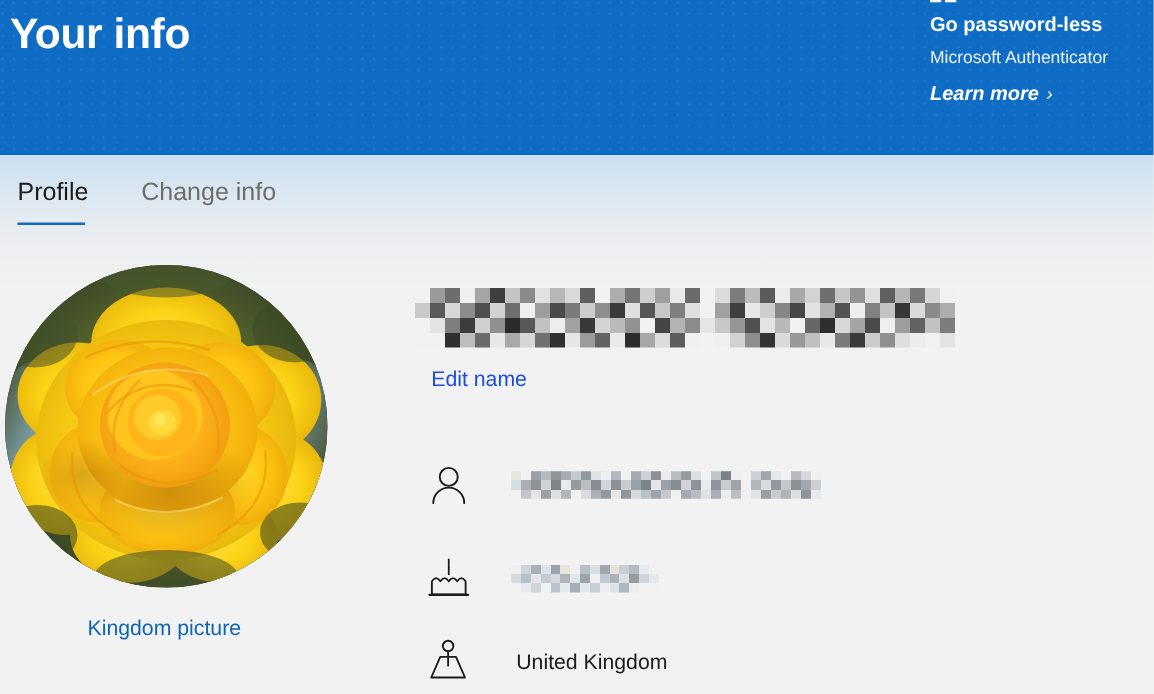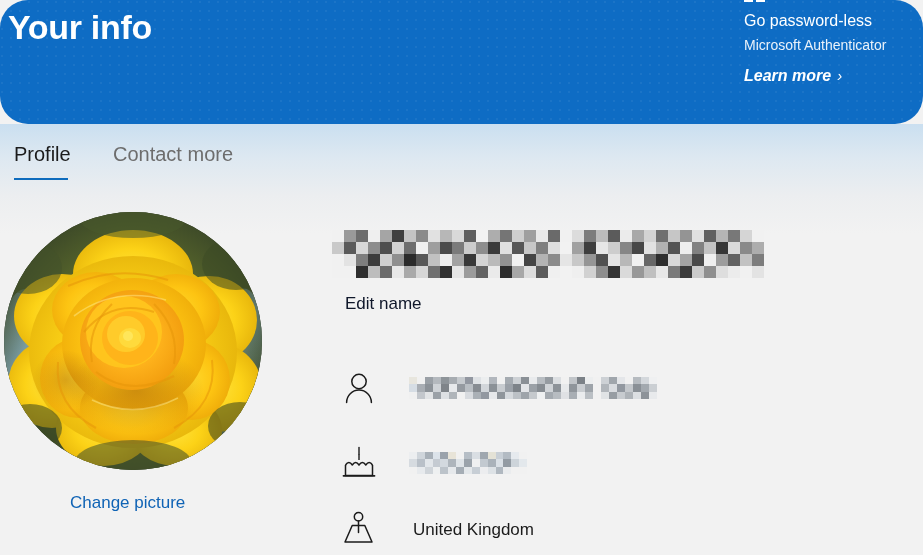--- a/index.html
+++ b/index.html
@@ -27,21 +27,20 @@
     position: absolute;
     left: 0;
     top: 0;
     width: 923px;
     height: 124px;
     background-color: #0e6cc4;
     background-image:
       radial-gradient(circle at 2px 2px, rgba(255,255,255,0.055) 1px, transparent 1.2px);
     background-size: 9px 9px;
     overflow: hidden;
-    border-radius: 28px;
   }
   .header-title {
     position: absolute;
     left: 8px;
     top: 5px;
     color: #ffffff;
     font-size: 34px;
     font-weight: bold;
     letter-spacing: -0.3px;
     line-height: 44px;
@@ -64,21 +63,21 @@
     width: 22px;
     height: 16px;
     overflow: hidden;
   }
   .promo-icon svg { display: block; }
   .promo-title {
     position: absolute;
     left: 21px;
     top: 25px;
     font-size: 16px;
-    font-weight: normal;
+    font-weight: bold;
     color: #ffffff;
     white-space: nowrap;
     line-height: 20px;
   }
   .promo-sub {
     position: absolute;
     left: 21px;
     top: 50px;
     font-size: 14px;
     font-weight: normal;
@@ -189,21 +188,21 @@
     top: 230px;
     width: 432px;
     height: 48px;
   }
   .edit-name {
     position: absolute;
     left: 345px;
     top: 293px;
     font-size: 17px;
     line-height: 22px;
-    color: #0f172a;
+    color: #1d4ed8;
     white-space: nowrap;
     cursor: pointer;
     text-decoration: none;
   }
 
   .info-row {
     position: absolute;
     left: 339px;
     height: 40px;
   }
@@ -267,21 +266,21 @@
         <span>Learn more</span><span class="chev">›</span>
       </a>
     </div>
   </div>
 
   <div class="gradient-band"></div>
   <div class="page-body"></div>
 
   <div class="tabs">
     <div class="tab tab-profile">Profile</div>
-    <div class="tab tab-contact">Contact more</div>
+    <div class="tab tab-contact">Change info</div>
   </div>
   <div class="tab-underline"></div>
 
   <div class="avatar">
     <svg width="258" height="258" viewBox="0 0 258 258" xmlns="http://www.w3.org/2000/svg">
       <defs>
         <radialGradient id="bgGreen" cx="50%" cy="50%" r="62%">
           <stop offset="0%" stop-color="#8a9a35"></stop>
           <stop offset="55%" stop-color="#55632b"></stop>
           <stop offset="100%" stop-color="#2e3a26"></stop>
@@ -368,21 +367,21 @@
         <ellipse cx="24" cy="56" rx="34" ry="26" fill="#44522a"></ellipse>
         <ellipse cx="232" cy="52" rx="34" ry="26" fill="#3d4b26"></ellipse>
         <ellipse cx="26" cy="216" rx="32" ry="24" fill="#3a4724"></ellipse>
         <ellipse cx="236" cy="214" rx="32" ry="24" fill="#36431f"></ellipse>
         <ellipse cx="129" cy="250" rx="58" ry="22" fill="#42502a"></ellipse>
         <ellipse cx="129" cy="8" rx="52" ry="18" fill="#4a5a2c"></ellipse>
       </g>
     </svg>
   </div>
 
-  <a class="change-picture" href="#">Change picture</a>
+  <a class="change-picture" href="#">Kingdom picture</a>
 
   <div class="name-redacted">
     <svg class="mosaic" width="432" height="48" viewBox="0 0 36 4" preserveAspectRatio="none" xmlns="http://www.w3.org/2000/svg">
       <rect width="36" height="4" fill="#f1f1f1"></rect>
       <g shape-rendering="crispEdges">
         <rect x="0" y="1" width="1" height="1" fill="#c9c9c9"></rect>
           <rect x="1" y="0" width="1" height="1" fill="#9a9a9a"></rect>
         <rect x="1" y="1" width="1" height="1" fill="#5a5a5a"></rect>
           <rect x="1" y="2" width="1" height="1" fill="#e3e3e3"></rect>
         <rect x="2" y="0" width="1" height="1" fill="#6d6d6d"></rect>

